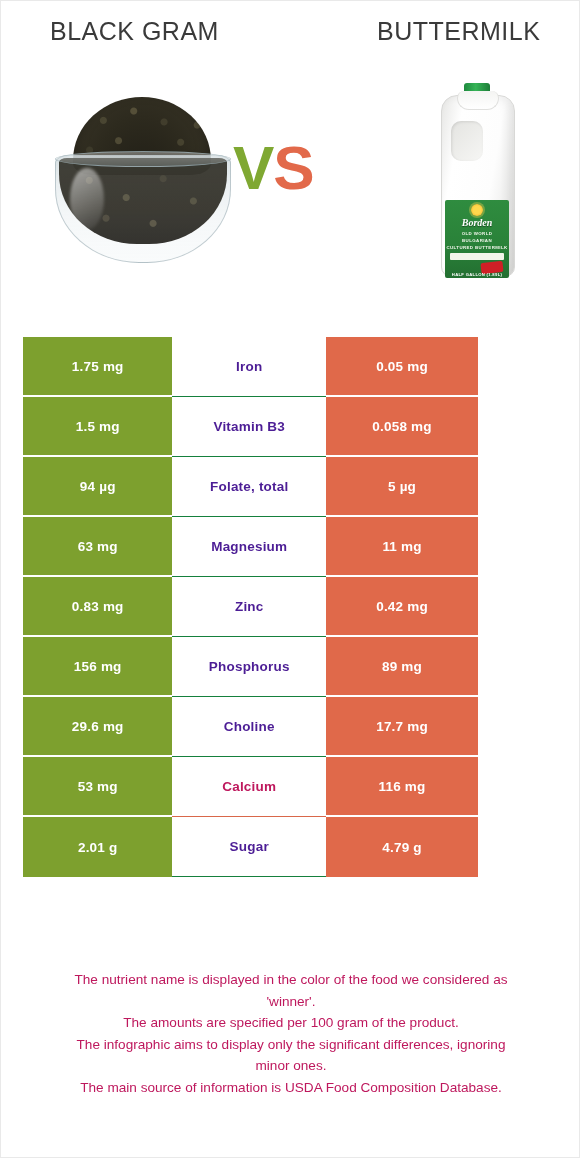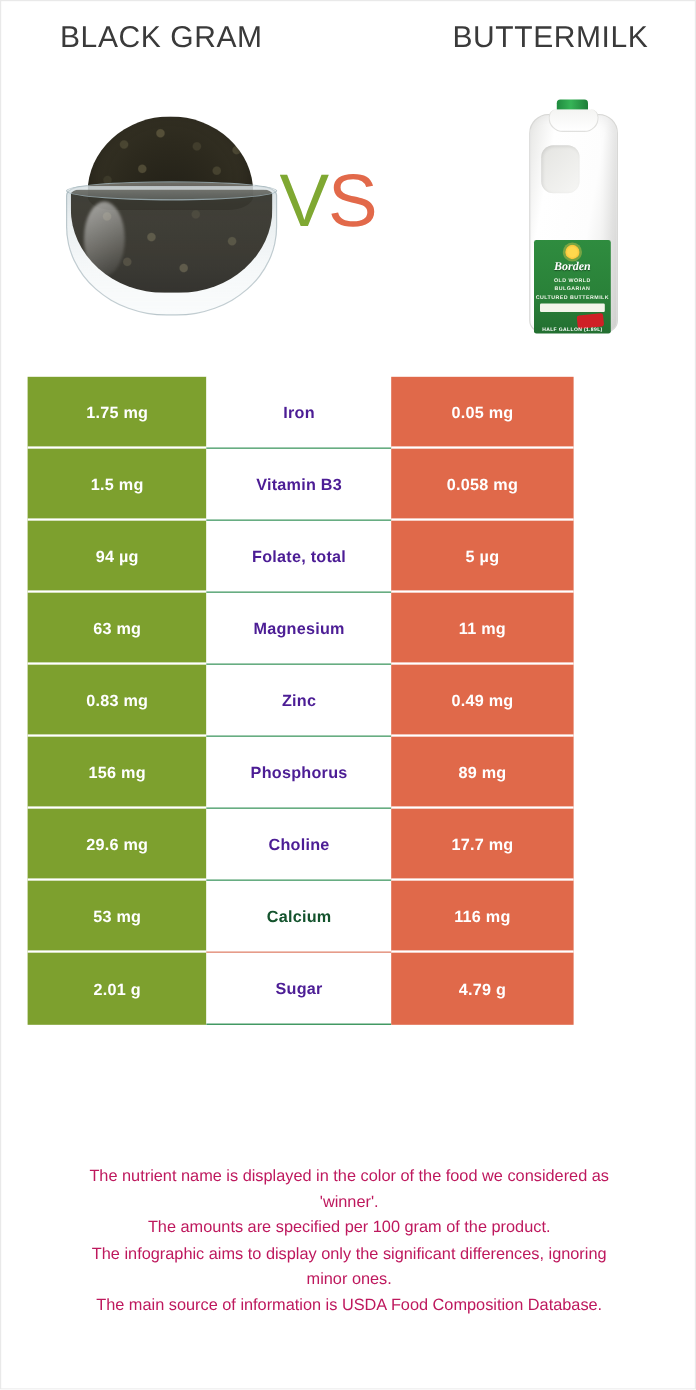--- a/index.html
+++ b/index.html
@@ -132,21 +132,21 @@
     border: 1px solid rgba(155,175,182,0.75);
     background: linear-gradient(180deg, rgba(255,255,255,0.35), rgba(198,212,217,0.25));
   }
 
   
   .vs {
     position: absolute;
     left: 232px;
     top: 58px;
     font-size: 62px;
-    font-weight: 400;
+    font-weight: 700;
     letter-spacing: -1px;
     font-family: "Liberation Sans", sans-serif;
     line-height: 1;
   }
   .vs .v { color: #7fa832; }
   .vs .s { color: #e2694a; }
 
   
   .jug-wrap {
     position: absolute;
@@ -272,21 +272,21 @@
     color: #ffffff;
     font-size: 4.2px;
     letter-spacing: 0.3px;
     font-weight: bold;
   }
 
   
   .table {
     position: absolute;
     left: 22px;
-    top: 313px;
+    top: 336px;
     width: 455px;
   }
   .row {
     display: flex;
     height: 60px;
     position: relative;
   }
   .cell {
     display: flex;
     align-items: center;
@@ -308,21 +308,21 @@
     font-size: 13.5px;
     font-weight: bold;
   }
   .cell-right {
     width: 179px;
     background: #e0694a;
     color: #ffffff;
     border-bottom: 2px solid #ffffff;
   }
   .cell-mid.win-green { color: #4c1d95; border-bottom: 1px solid #15803d; }
-  .cell-mid.win-orange { color: #14532d; border-bottom: 1px solid #d9674a; }
+  .cell-mid.win-orange { color: #be185d; border-bottom: 1px solid #d9674a; }
   .row:last-child .cell-left,
   .row:last-child .cell-right { border-bottom: none; }
 
   
   .footer {
     position: absolute;
     left: 0;
     top: 968px;
     width: 580px;
     text-align: center;
@@ -394,21 +394,21 @@
         <div class="cell cell-right">5 µg</div>
       </div>
       <div class="row">
         <div class="cell cell-left">63 mg</div>
         <div class="cell cell-mid win-green">Magnesium</div>
         <div class="cell cell-right">11 mg</div>
       </div>
       <div class="row">
         <div class="cell cell-left">0.83 mg</div>
         <div class="cell cell-mid win-green">Zinc</div>
-        <div class="cell cell-right">0.49 mg</div>
+        <div class="cell cell-right">0.42 mg</div>
       </div>
       <div class="row">
         <div class="cell cell-left">156 mg</div>
         <div class="cell cell-mid win-green">Phosphorus</div>
         <div class="cell cell-right">89 mg</div>
       </div>
       <div class="row">
         <div class="cell cell-left">29.6 mg</div>
         <div class="cell cell-mid win-green">Choline</div>
         <div class="cell cell-right">17.7 mg</div>

